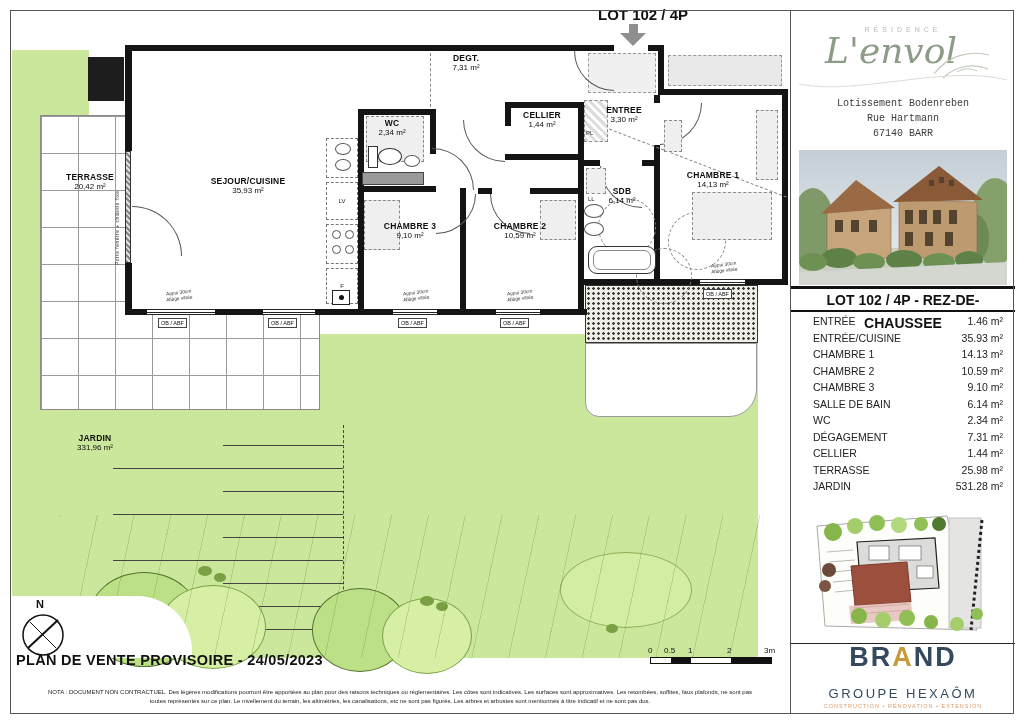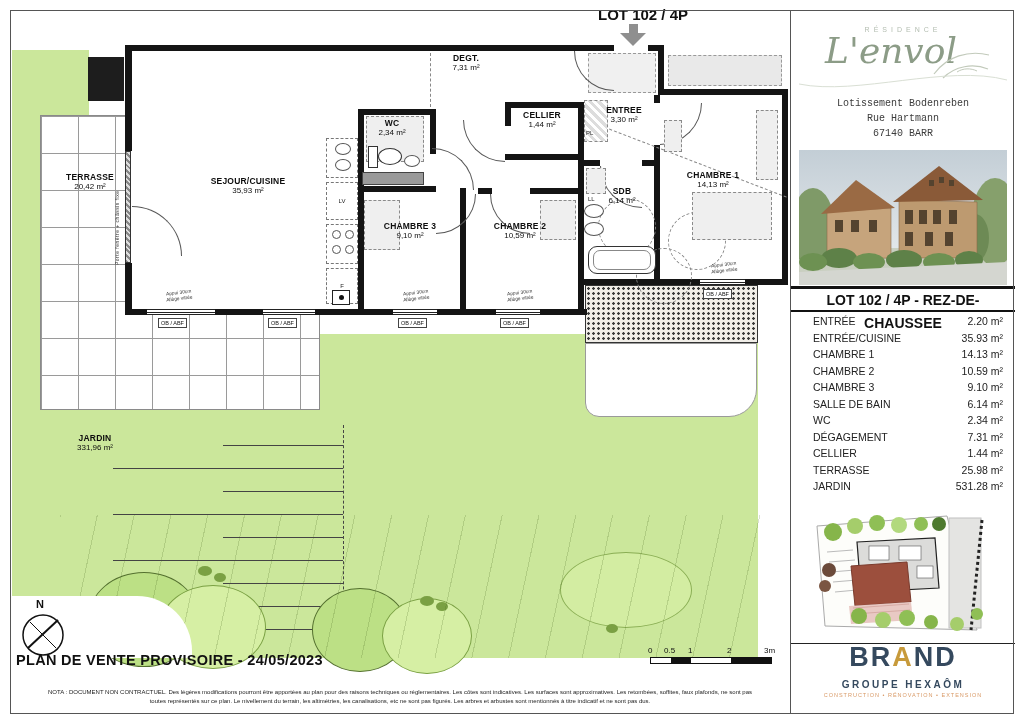--- a/index.html
+++ b/index.html
@@ -74,21 +74,21 @@
   #lot-header { position:absolute; left:0; top:276px; width:224px; height:26px; border-top:3px solid #111; border-bottom:2px solid #111; text-align:center; font-weight:bold; font-size:14px; line-height:23px; color:#111; }
   #areas-table { position:absolute; left:0; top:305px; width:224px; }
   .trow { display:flex; justify-content:space-between; padding:0 12px 0 22px; height:16.5px; font-size:10.5px; color:#222; align-items:flex-start; }
   .trow.total { font-weight:bold; }
   #siteplan { position:absolute; left:8px; top:500px; width:208px; height:130px; }
   #brand-sep { position:absolute; left:0; top:633px; width:224px; height:1px; background:#222; }
   #brand { position:absolute; left:0; top:634px; width:224px; height:70px; text-align:center; }
   #brand .maisons { margin-top:7px; font-size:14px; font-weight:bold; letter-spacing:7px; color:#c79a3b; }
   #brand .brandword { font-size:27px; font-weight:bold; letter-spacing:2px; color:#35495e; line-height:1.0; }
   #brand .brandword .gold { color:#c79a3b; }
-  #brand .groupe { font-size:10px; font-weight:bold; letter-spacing:2.5px; color:#35495e; margin-top:8px; }
+  #brand .groupe { font-size:13px; font-weight:normal; letter-spacing:2.5px; color:#35495e; margin-top:15px; }
   #brand .tagline { font-size:5.5px; letter-spacing:1px; color:#d99a67; margin-top:2px; }
 </style>
 </head>
 <body>
 
 <div id="artboard">
 
   <div class="garden" style="left:12px; top:50px; width:77px; height:608px;"></div>
   <div class="garden" style="left:12px; top:332px; width:746px; height:326px;"></div>
 
@@ -395,21 +395,21 @@
       <ellipse cx="170" cy="110" rx="14" ry="9" fill="#5e8148"></ellipse>
         <ellipse cx="14" cy="112" rx="14" ry="9" fill="#6d9152"></ellipse>
       <polygon points="0,122 208,112 208,135 0,135" fill="#d4d6d0"></polygon>
     </svg>
 
     <div id="lot-header">LOT 102 / 4P - REZ-DE-CHAUSSEE</div>
 
     <div id="areas-table">
       <div class="trow">
           <span>ENTRÉE</span>
-          <span>2.20 m²</span>
+          <span>1.46 m²</span>
         </div>
       <div class="trow">
           <span>ENTRÉE/CUISINE</span>
           <span>35.93 m²</span>
         </div>
       <div class="trow">
           <span>CHAMBRE 1</span>
           <span>14.13 m²</span>
         </div>
       <div class="trow">

